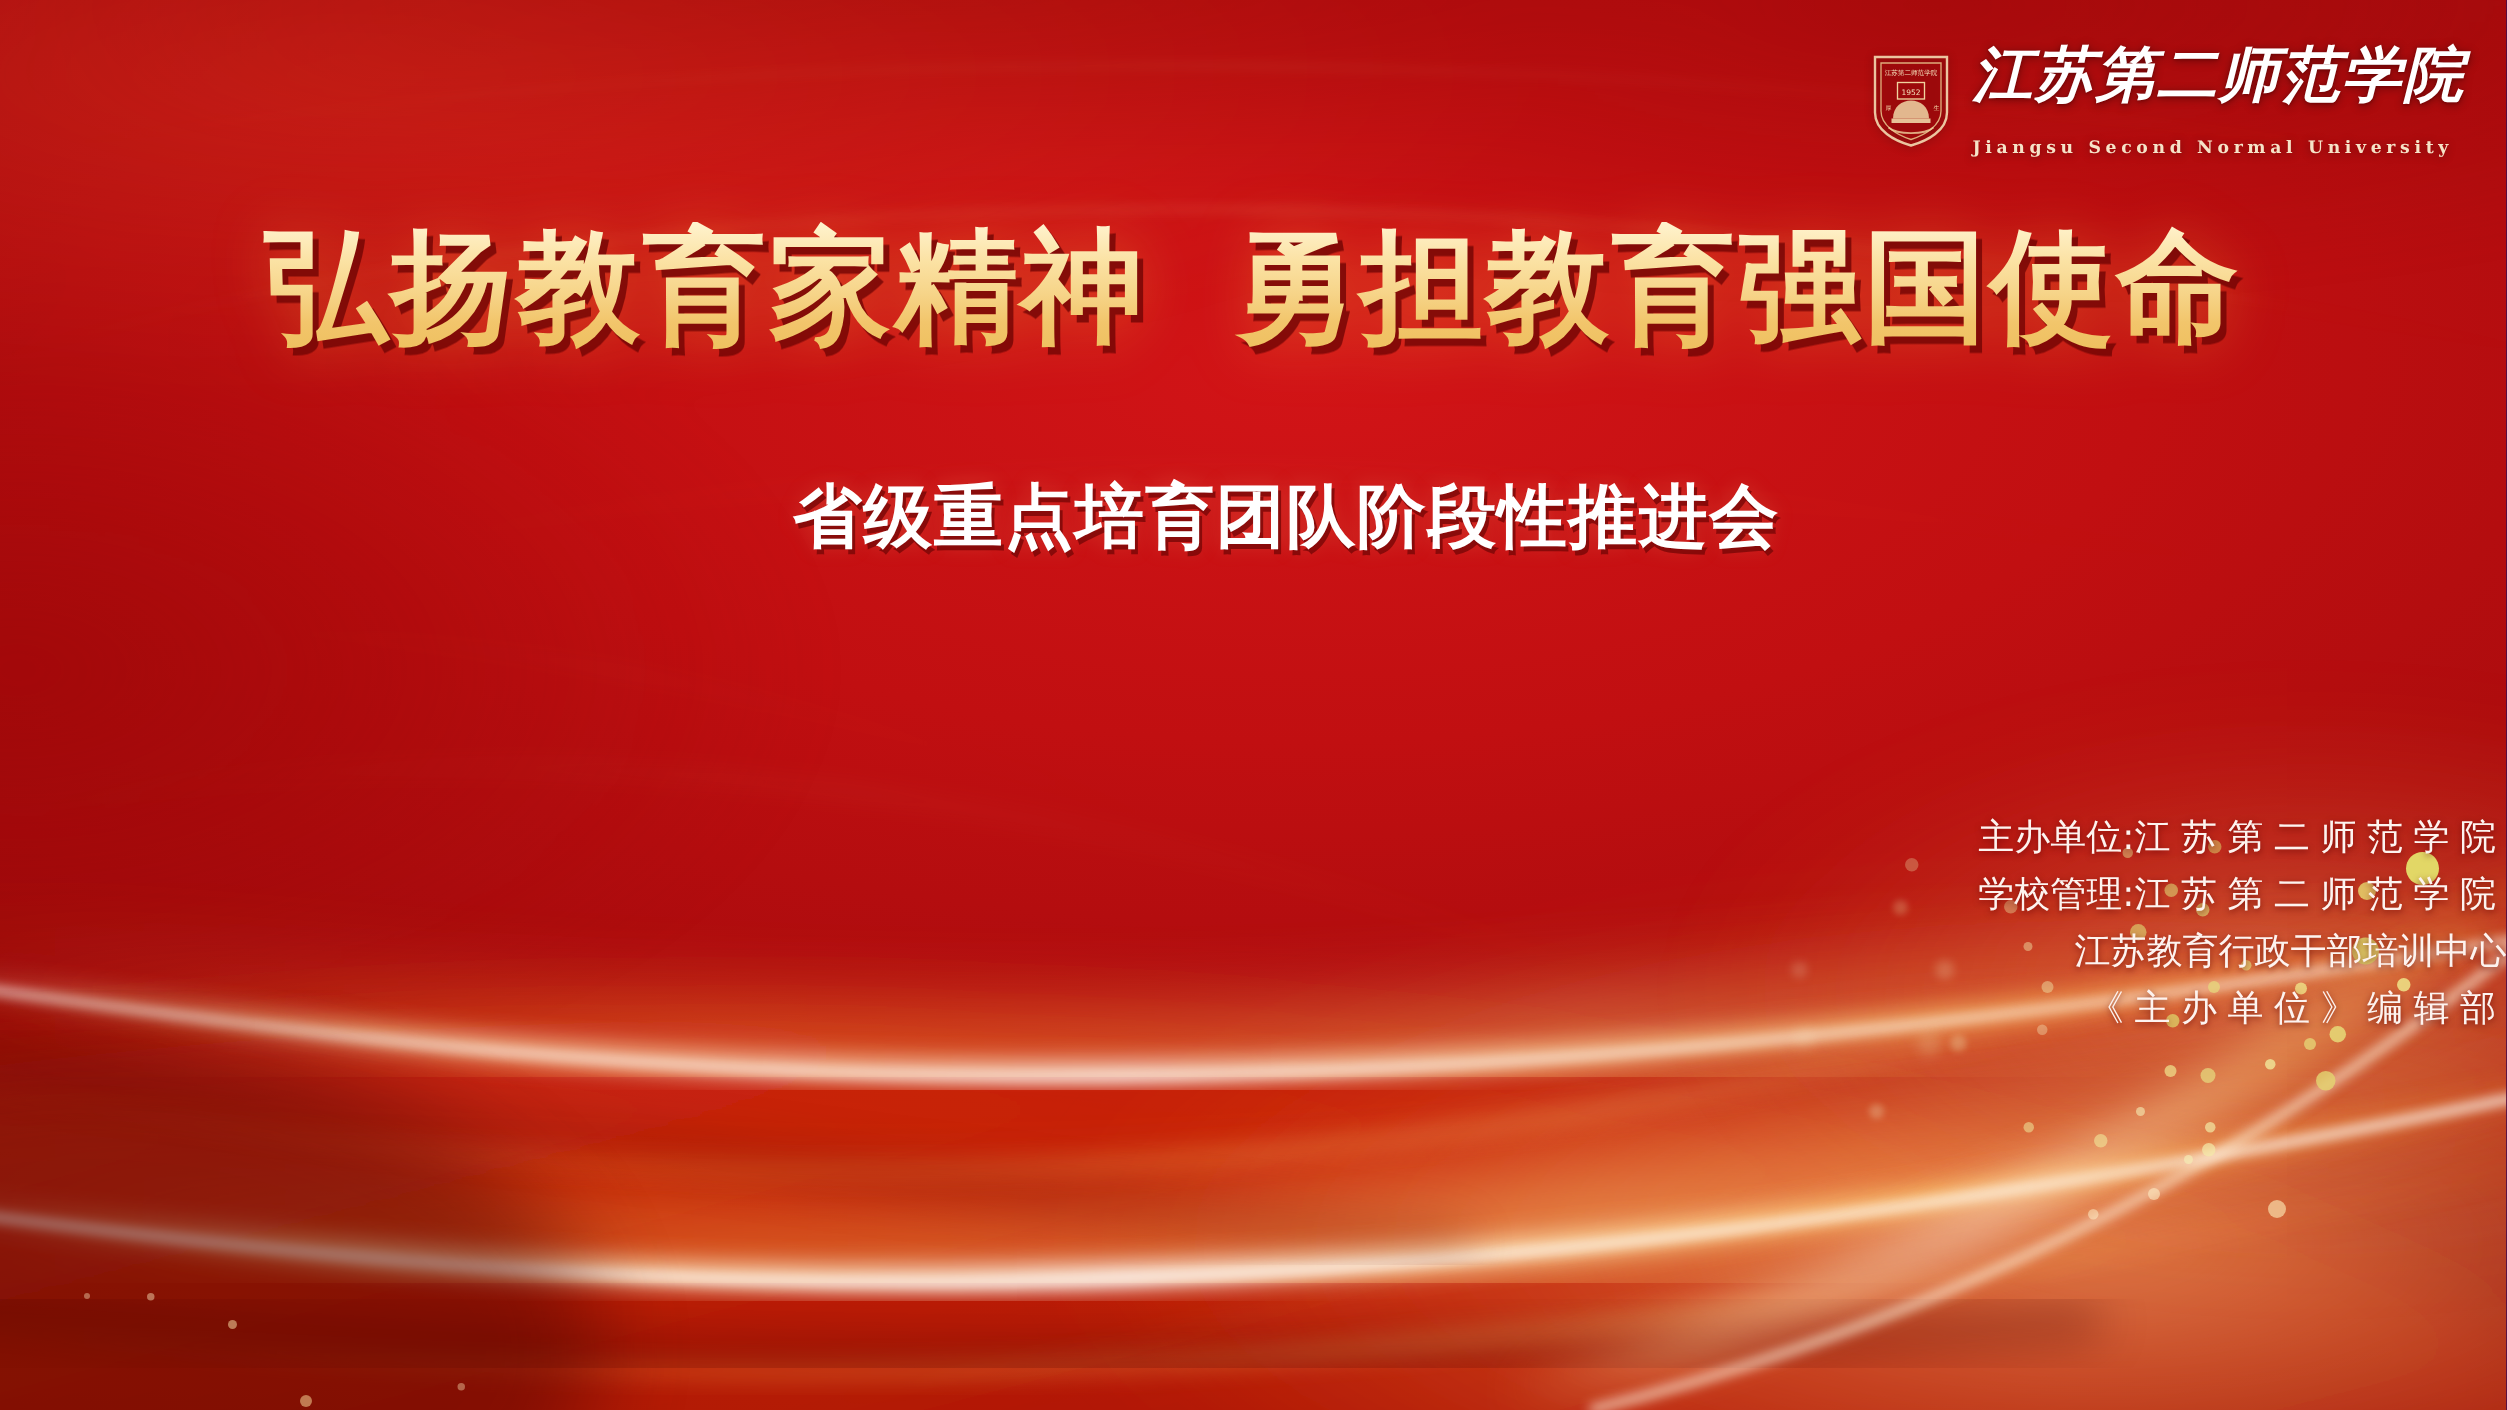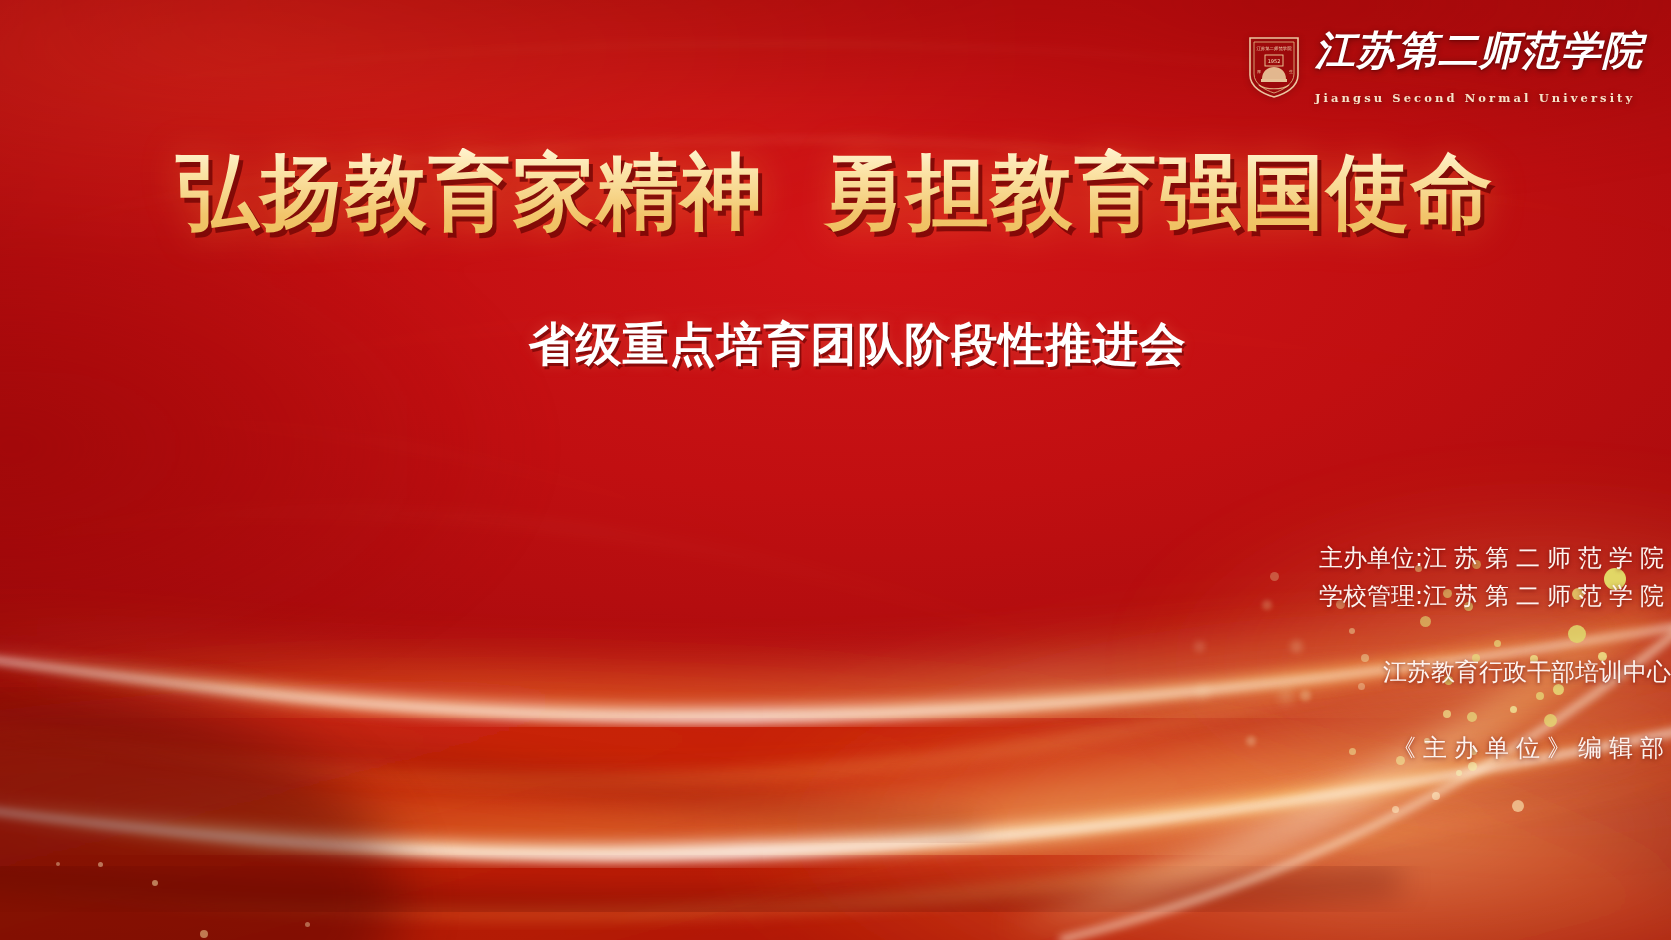--- a/index.html
+++ b/index.html
@@ -92,21 +92,21 @@
     color:#fdf3ef;
     font-size:24px;
     line-height:1.58;
     font-family:"DejaVu Sans","Liberation Sans",sans-serif;
     text-shadow:0 1px 4px rgba(90,0,0,.7);
   }
   .orgs .row{display:block;white-space:nowrap;}
   .orgs .lbl{letter-spacing:0px;}
   .orgs .sp{letter-spacing:7px;}
   .orgs .tight{letter-spacing:0px;}
-  .orgs .indent{padding-left:108px;margin-top:38px;}
+  .orgs .indent{padding-left:108px;}
 
   
   .footer{
     position:absolute;top:762px;left:0;right:0;
     text-align:center;
     color:#fdf4ee;
     font-size:26px;
     letter-spacing:2px;
     font-family:"DejaVu Sans","Liberation Sans",sans-serif;
     text-shadow:0 1px 5px rgba(80,0,0,.65);

